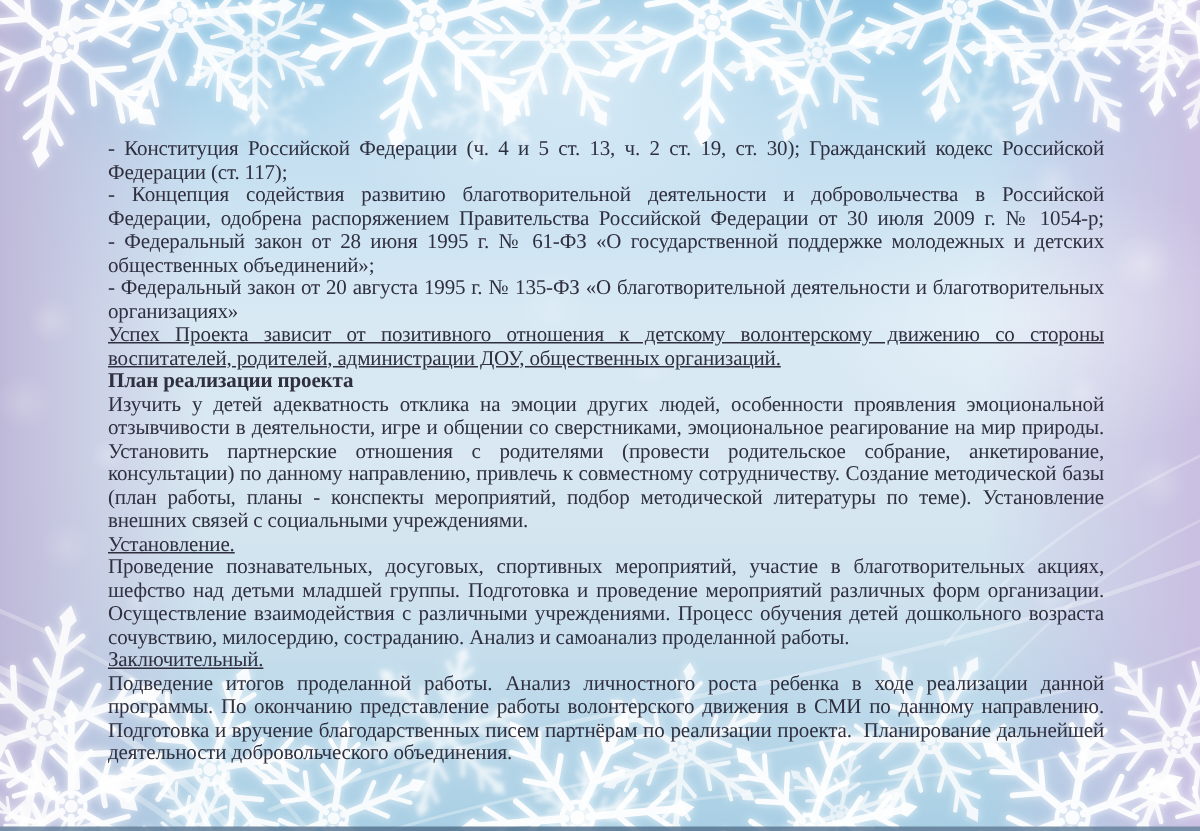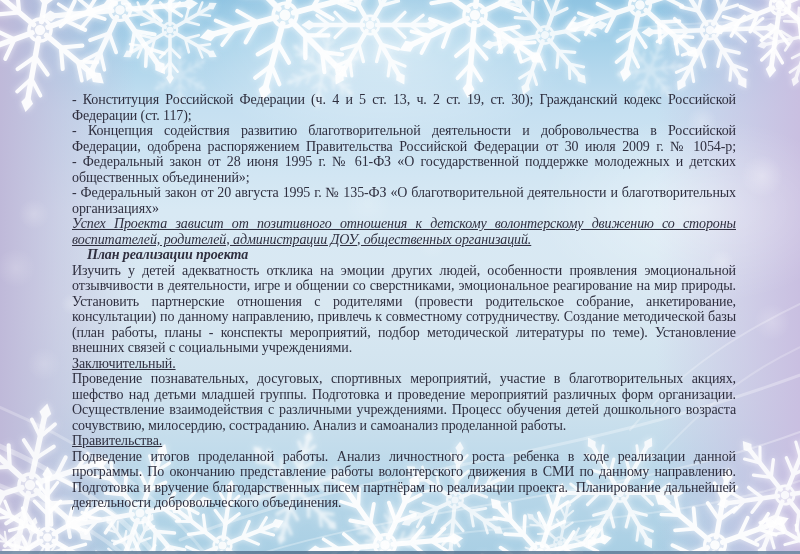--- a/index.html
+++ b/index.html
@@ -37,22 +37,22 @@
   .flake{position:absolute;filter:drop-shadow(0 0 3px rgba(255,255,255,.75));}
   .flake.soft{filter:blur(1.4px) drop-shadow(0 0 4px rgba(255,255,255,.6));}
   .text-block{
     position:absolute;left:72px;top:92px;width:664px;z-index:5;
     color:#2f2f3f;
     font-size:14px;line-height:15.5px;letter-spacing:-0.1px;
     text-align:justify;
   }
   .text-block p{margin:0;padding:0;}
   .text-block p.justify-last{text-align-last:justify;}
-  .text-block p.italic{font-style:italic;}
-  .text-block p.bold{font-weight:bold;margin-left:15px;}
+  .text-block p.italic{}
+  .text-block p.bold{font-weight:bold;}
   .text-block p.underline{text-decoration:underline;}
   .bottom-edge{
     position:absolute;left:0;right:0;bottom:0;height:3px;z-index:6;
     background:linear-gradient(90deg,#6b86a0,#51708c 40%,#5d7a95 70%,#6b86a0);
     opacity:.85;
   }
 </style>
 </head>
 <body>
 
@@ -187,20 +187,20 @@
     </div>
 
   <div class="text-block">
       <p class="">- Конституция Российской Федерации (ч. 4 и 5 ст. 13, ч. 2 ст. 19, ст. 30); Гражданский кодекс Российской Федерации (ст. 117);</p>
       <p class="justify-last">- Концепция содействия развитию благотворительной деятельности и добровольчества в Российской Федерации, одобрена распоряжением Правительства Российской Федерации от 30 июля 2009 г. № 1054-р;</p>
       <p class="">- Федеральный закон от 28 июня 1995 г. № 61-ФЗ «О государственной поддержке молодежных и детских общественных объединений»;</p>
       <p class="">- Федеральный закон от 20 августа 1995 г. № 135-ФЗ «О благотворительной деятельности и благотворительных организациях»</p>
       <p class="italic underline">Успех Проекта зависит от позитивного отношения к детскому волонтерскому движению со стороны воспитателей, родителей, администрации ДОУ, общественных организаций.</p>
       <p class="bold italic">План реализации проекта</p>
       <p class="">Изучить у детей адекватность отклика на эмоции других людей, особенности проявления эмоциональной отзывчивости в деятельности, игре и общении со сверстниками, эмоциональное реагирование на мир природы. Установить партнерские отношения с родителями (провести родительское собрание, анкетирование, консультации) по данному направлению, привлечь к совместному сотрудничеству. Создание методической базы (план работы, планы - конспекты мероприятий, подбор методической литературы по теме). Установление внешних связей с социальными учреждениями.</p>
+      <p class="underline">Установление.</p>
+      <p class="">Проведение познавательных, досуговых, спортивных мероприятий, участие в благотворительных акциях, шефство над детьми младшей группы. Подготовка и проведение мероприятий различных форм организации. Осуществление взаимодействия с различными учреждениями. Процесс обучения детей дошкольного возраста сочувствию, милосердию, состраданию. Анализ и самоанализ проделанной работы.</p>
       <p class="underline">Заключительный.</p>
-      <p class="">Проведение познавательных, досуговых, спортивных мероприятий, участие в благотворительных акциях, шефство над детьми младшей группы. Подготовка и проведение мероприятий различных форм организации. Осуществление взаимодействия с различными учреждениями. Процесс обучения детей дошкольного возраста сочувствию, милосердию, состраданию. Анализ и самоанализ проделанной работы.</p>
-      <p class="underline">Правительства.</p>
       <p class="">Подведение итогов проделанной работы. Анализ личностного роста ребенка в ходе реализации данной программы. По окончанию представление работы волонтерского движения в СМИ по данному направлению. Подготовка и вручение благодарственных писем партнёрам по реализации проекта.&nbsp; Планирование дальнейшей деятельности добровольческого объединения.</p>
     </div>
 
   <div class="bottom-edge"></div>
 </div>
 
 </body></html>

